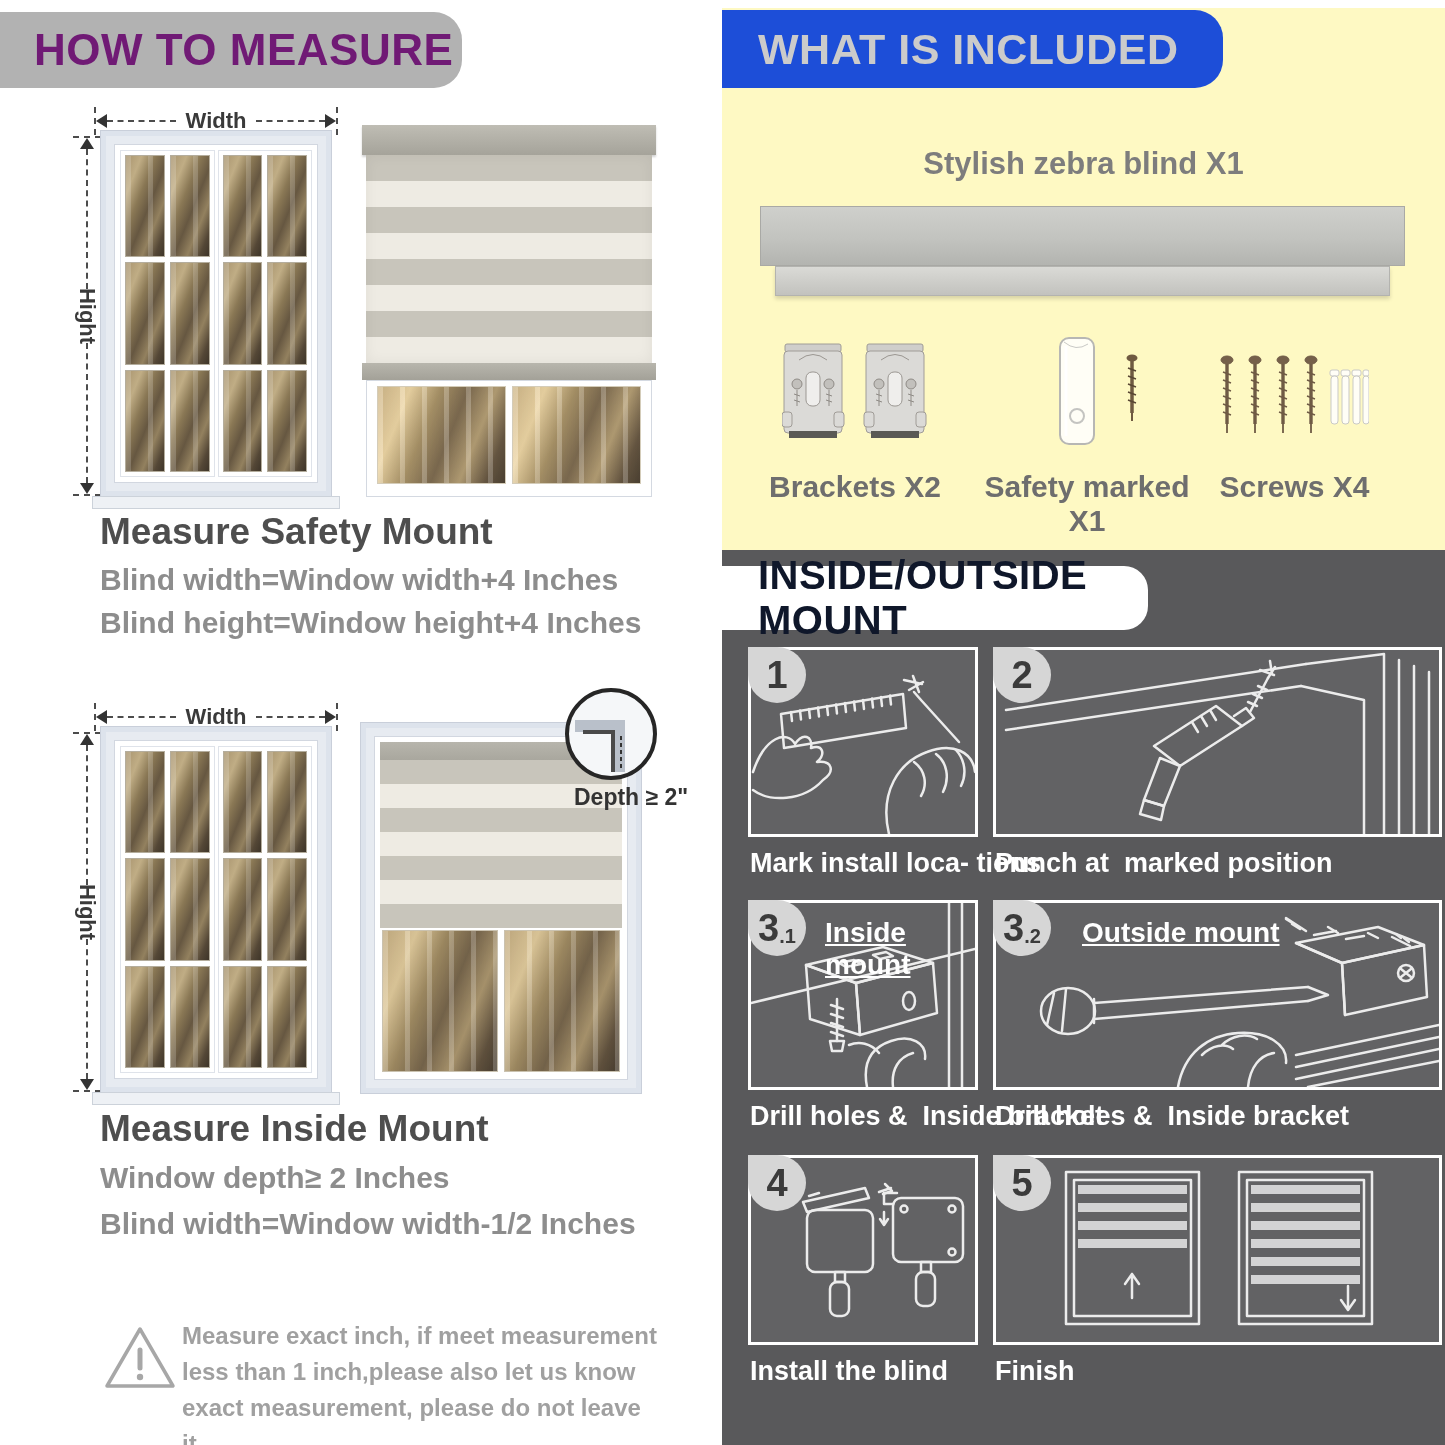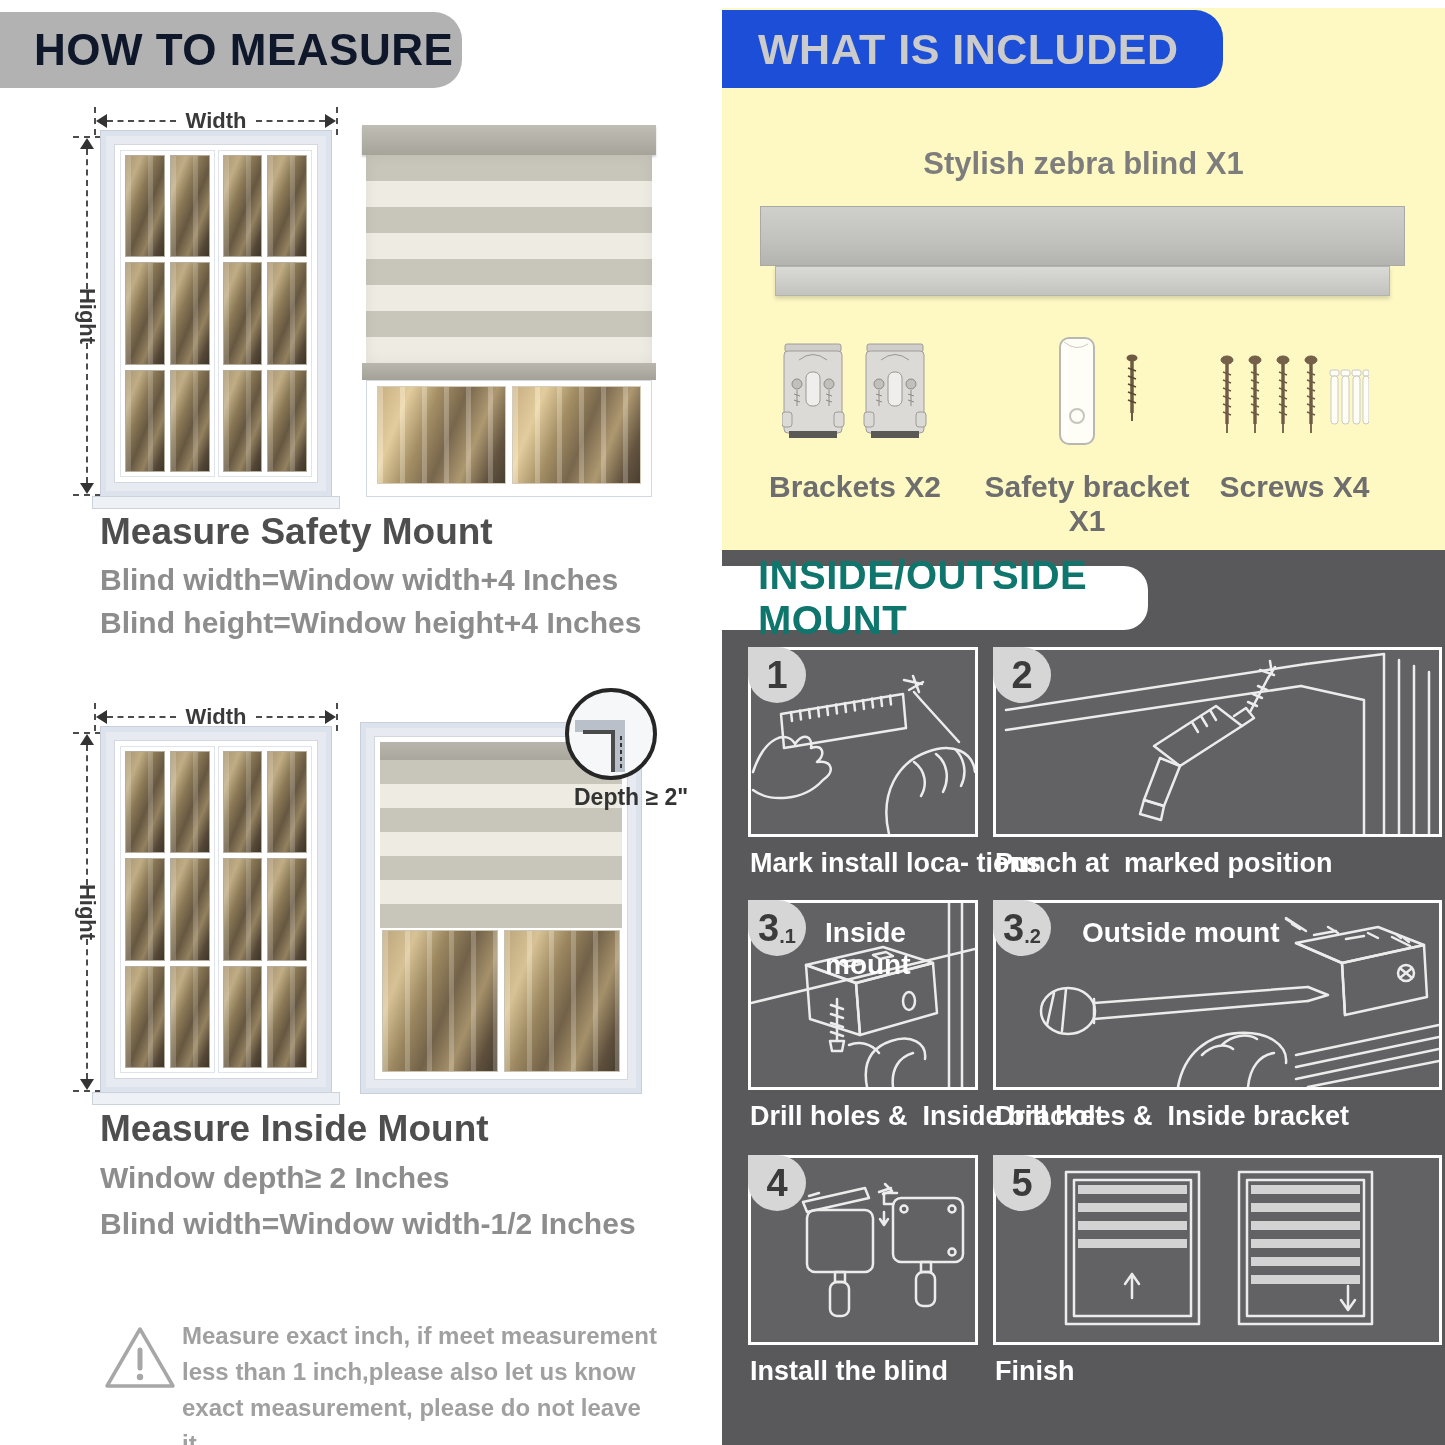--- a/index.html
+++ b/index.html
@@ -2,23 +2,23 @@
 <html><head>
 <meta charset="utf-8">
 <style>
   html,body{margin:0;padding:0;background:#ffffff;}
   *{box-sizing:border-box;}
   body{font-family:"Liberation Sans",sans-serif;}
   #canvas{position:relative;width:1445px;height:1445px;background:#fff;overflow:hidden;}
 
   
   .banner{position:absolute;display:flex;align-items:center;font-weight:bold;letter-spacing:.5px;}
-  #banner-left{left:0;top:12px;width:462px;height:76px;background:#b2b2b2;border-radius:0 28px 28px 0;color:#0f172a;font-size:44px;padding-left:34px;}
+  #banner-left{left:0;top:12px;width:462px;height:76px;background:#b2b2b2;border-radius:0 28px 28px 0;color:#701a75;font-size:44px;padding-left:34px;}
   #banner-included{left:722px;top:10px;width:501px;height:78px;background:#1d4ed8;border-radius:0 28px 28px 0;color:#cbcbcb;font-size:43px;padding-left:36px;}
-  #banner-mount{left:0;top:16px;width:426px;height:64px;background:#fff;border-radius:0 24px 24px 0;color:#0f766e;font-size:40px;padding-left:36px;}
+  #banner-mount{left:0;top:16px;width:426px;height:64px;background:#fff;border-radius:0 24px 24px 0;color:#0f172a;font-size:40px;padding-left:36px;}
 
   
   .h-measure{position:absolute;font-size:37px;font-weight:bold;color:#4e4e4e;}
   .body-line{position:absolute;font-size:30px;font-weight:bold;color:#8d8d8d;white-space:nowrap;}
 
   
   .win{position:absolute;background:#e7ebf1;border:1px solid #c9cfda;box-shadow:inset 0 0 0 5px #dde3ec;padding:13px;}
   .win .sashes{position:relative;height:100%;background:#fff;border:1px solid #d2d7e0;display:flex;padding:5px;}
   .win .sash{flex:1;display:grid;grid-template-columns:1fr 1fr;grid-template-rows:1fr 1fr 1fr;gap:5px;padding:4px;background:#fff;border:1px solid #dfe3ea;}
   .win .sash + .sash{margin-left:3px;}
@@ -77,21 +77,21 @@
   #valance{position:absolute;left:53px;top:258px;width:615px;height:30px;background:linear-gradient(180deg,#dadad6,#c2c2be);border:1px solid #b3b3af;box-shadow:0 3px 4px rgba(0,0,0,.15);}
   .comp-label{position:absolute;top:462px;text-align:center;font-size:30px;font-weight:bold;color:#6e6e6e;}
   .comp-svg{position:absolute;}
 
   
   .panel{position:absolute;border:3px solid #fff;background:#626264;}
   .panel svg{display:block;width:100%;height:100%;}
   .badge{position:absolute;top:-3px;left:-3px;width:58px;height:56px;background:#d6d6d6;border-radius:0 50% 50% 50%;color:#3b3b3b;font-weight:bold;display:flex;align-items:center;justify-content:center;z-index:2;}
   .badge .bm{font-size:38px;line-height:1;}
   .badge .bs{font-size:20px;line-height:1;align-self:flex-end;margin-bottom:10px;}
-  .p-title{position:absolute;left:74px;top:14px;font-size:28px;font-weight:bold;color:#fff;z-index:2;}
+  .p-title{position:absolute;left:74px;top:14px;font-size:28px;font-weight:bold;color:#fff;z-index:2;text-decoration:underline;}
   .step-caption{position:absolute;font-size:27px;font-weight:bold;color:#fff;white-space:pre-wrap;}
 
   .sketch{stroke:#ececec;stroke-width:2.5;fill:none;stroke-linecap:round;stroke-linejoin:round;}
 </style>
 </head>
 <body>
 
 <div id="canvas">
 
   <div class="banner" id="banner-left">
@@ -264,21 +264,21 @@
     <svg class="comp-svg" style="left:318px;top:328px;" width="120" height="118" viewBox="0 0 120 118">
       <rect x="20" y="2" width="34" height="106" rx="9" fill="rgba(255,255,255,.85)" stroke="#b7b7b4" stroke-width="2"></rect>
       <path d="M26,10 v90" stroke="#ffffff" stroke-width="3"></path>
       <path d="M24,6 q12,10 24,2" stroke="#c9c9c6" fill="none"></path>
       <circle cx="37" cy="80" r="7" fill="none" stroke="#c4c4c1" stroke-width="2"></circle>
       <ellipse cx="92" cy="22" rx="5.5" ry="3.5" fill="#6f5a41"></ellipse>
       <path d="M92,25 v52" stroke="#6f5a41" stroke-width="3.5"></path>
       <path d="M88,32 l8,3 M88,40 l8,3 M88,48 l8,3 M88,56 l8,3 M88,64 l8,3" stroke="#594733" stroke-width="1.6"></path>
       <path d="M92,77 l0,8" stroke="#6f5a41" stroke-width="2"></path>
     </svg>
-    <div class="comp-label" style="left:255px;width:220px;">Safety bracket X1</div>
+    <div class="comp-label" style="left:255px;width:220px;">Safety marked X1</div>
 
     <svg class="comp-svg" style="left:495px;top:344px;" width="152" height="98" viewBox="0 0 152 98">
       <g stroke="#6f5b45">
         <ellipse cx="10" cy="8" rx="6" ry="4" fill="#75604a"></ellipse>
           <path d="M10,12 V72" stroke-width="3.4"></path>
         <path d="M6,20 l8,3 M6,28 l8,3 M6,36 l8,3 M6,44 l8,3 M6,52 l8,3 M6,60 l8,3" stroke-width="1.5"></path>
           <path d="M10,72 l0,9" stroke-width="1.8"></path>
       </g>
       <g stroke="#6f5b45" transform="translate(28,0)">
         <ellipse cx="10" cy="8" rx="6" ry="4" fill="#75604a"></ellipse>

